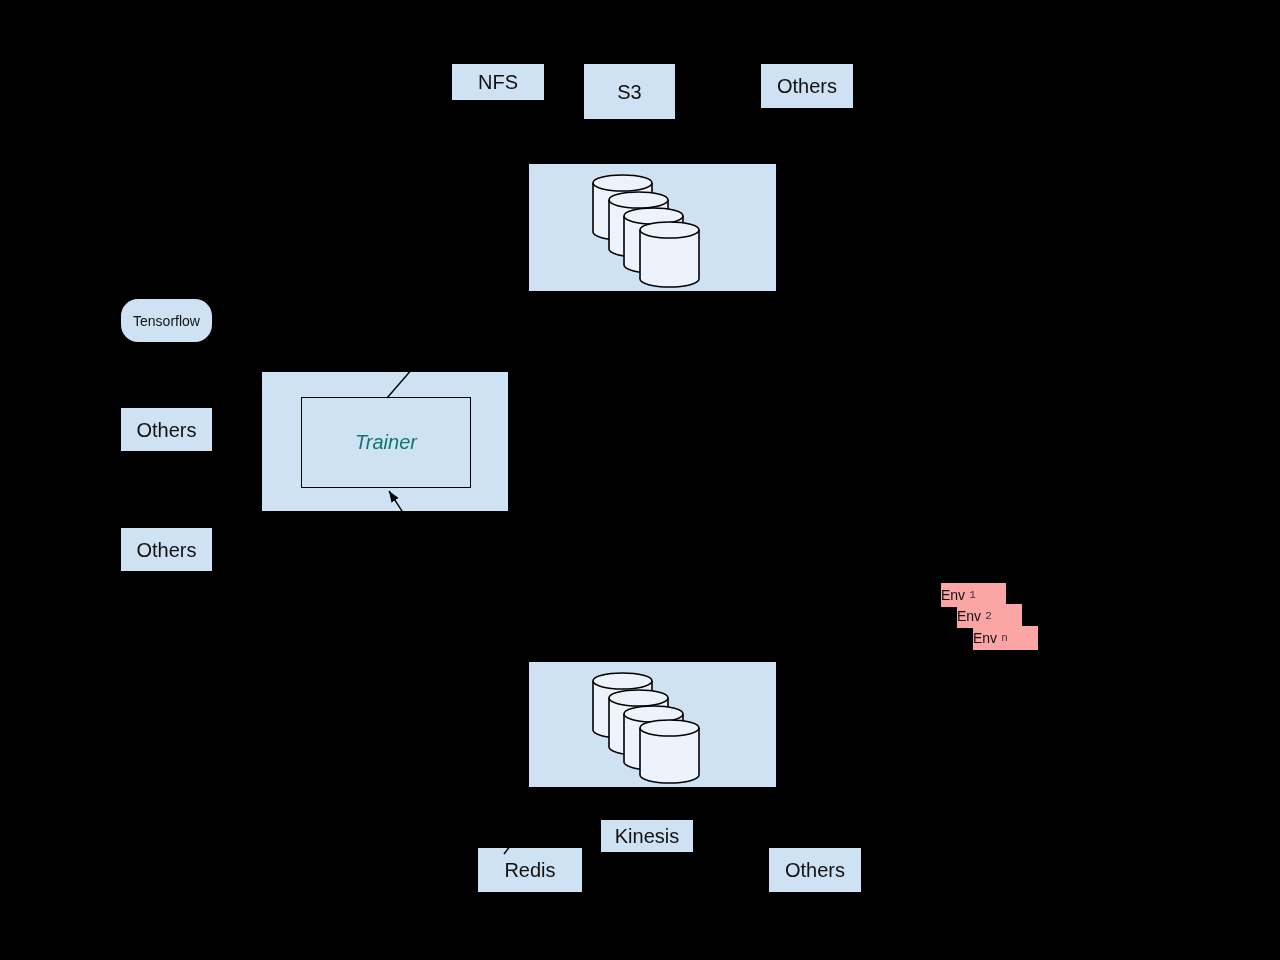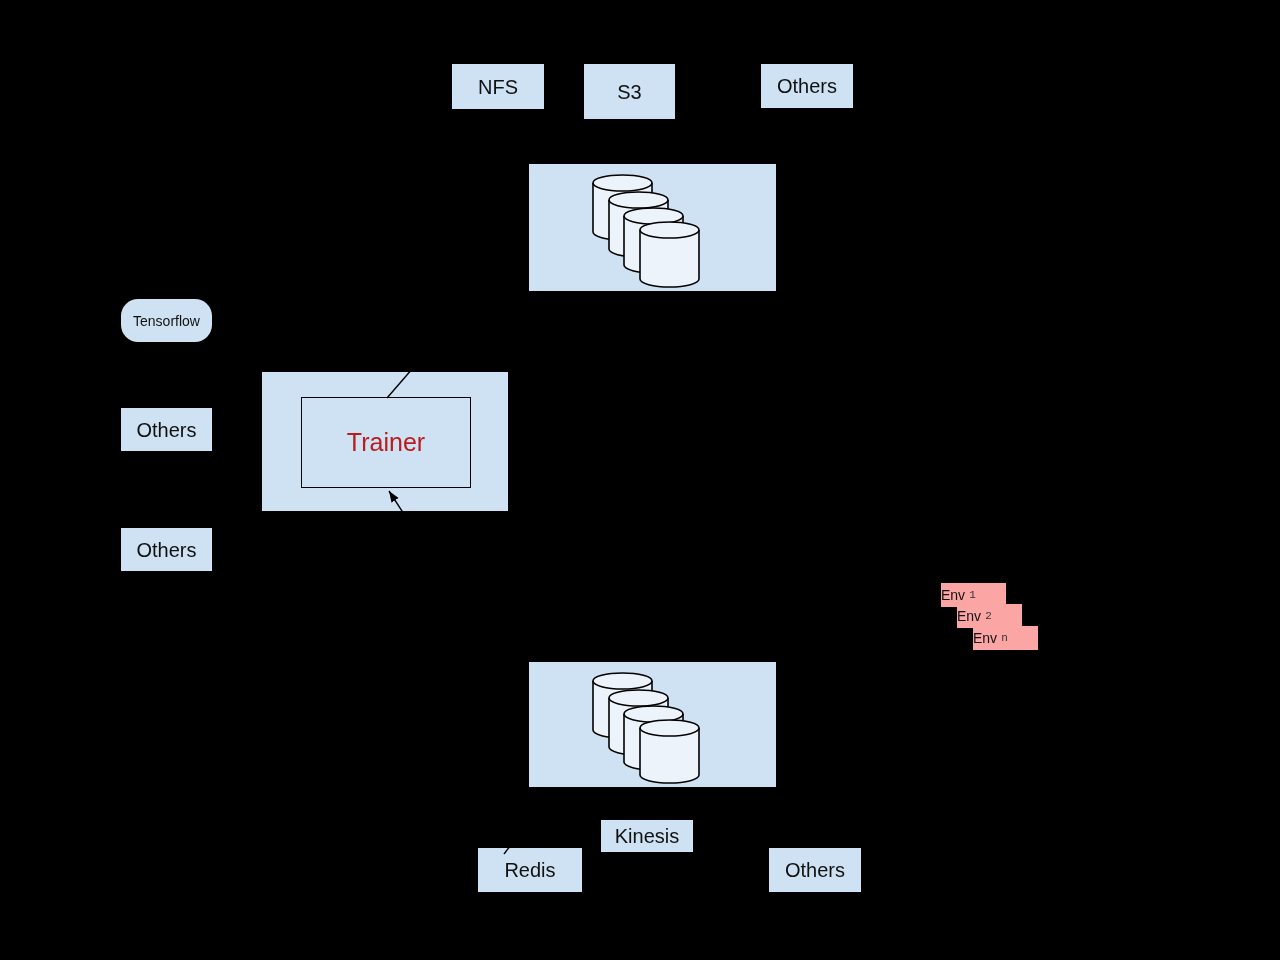--- a/index.html
+++ b/index.html
@@ -10,21 +10,21 @@
   .node{
     position:absolute;background:#cfe2f3;color:#111111;
     display:flex;align-items:center;justify-content:center;
     font-size:20px;line-height:1;white-space:nowrap;
   }
   .node.sm{font-size:14px;}
   .panel{position:absolute;background:#cfe2f3;}
   .inner-rect{
     position:absolute;background:#cfe2f3;border:1.6px solid #000;
     display:flex;align-items:center;justify-content:center;
-    font-size:25px;color:#b91c1c;box-sizing:border-box;white-space:nowrap;
+    font-size:20px;color:#0f766e;box-sizing:border-box;white-space:nowrap;font-style:italic;
   }
   .stack-rect{
     position:absolute;background:#cfe2f3;border:1.6px solid #000;
     box-sizing:border-box;
   }
   .env{
     position:absolute;background:#fca5a5;color:#111111;
     display:flex;align-items:center;justify-content:flex-start;
     font-size:14px;line-height:1;
   }
@@ -33,21 +33,21 @@
     margin-left:4px;color:#333;
   }
   svg{display:block;}
   #overlay{position:absolute;left:0;top:0;pointer-events:none;}
 </style>
 </head>
 <body>
 
 <div id="canvas">
 
-  <div class="node" style="left:452px;top:64px;width:92px;height:45px;">NFS</div>
+  <div class="node" style="left:452px;top:64px;width:92px;height:36px;">NFS</div>
   <div class="node" style="left:584px;top:64px;width:91px;height:55px;">S3</div>
   <div class="node" style="left:761px;top:64px;width:92px;height:44px;">Others</div>
 
   <div class="panel" style="left:529px;top:164px;width:247px;height:127px;">
     <svg width="247" height="127" viewBox="0 0 247 127">
       <g stroke="#000" stroke-width="1.6" fill="#edf3fb">
         <path d="M 64,19 V 68 A 29.5,8 0 0,0 123,68 V 19"></path>
         <ellipse cx="93.5" cy="19" rx="29.5" ry="8"></ellipse>
         <path d="M 80,36 V 85 A 29.5,8 0 0,0 139,85 V 36"></path>
         <ellipse cx="109.5" cy="36" rx="29.5" ry="8"></ellipse>

